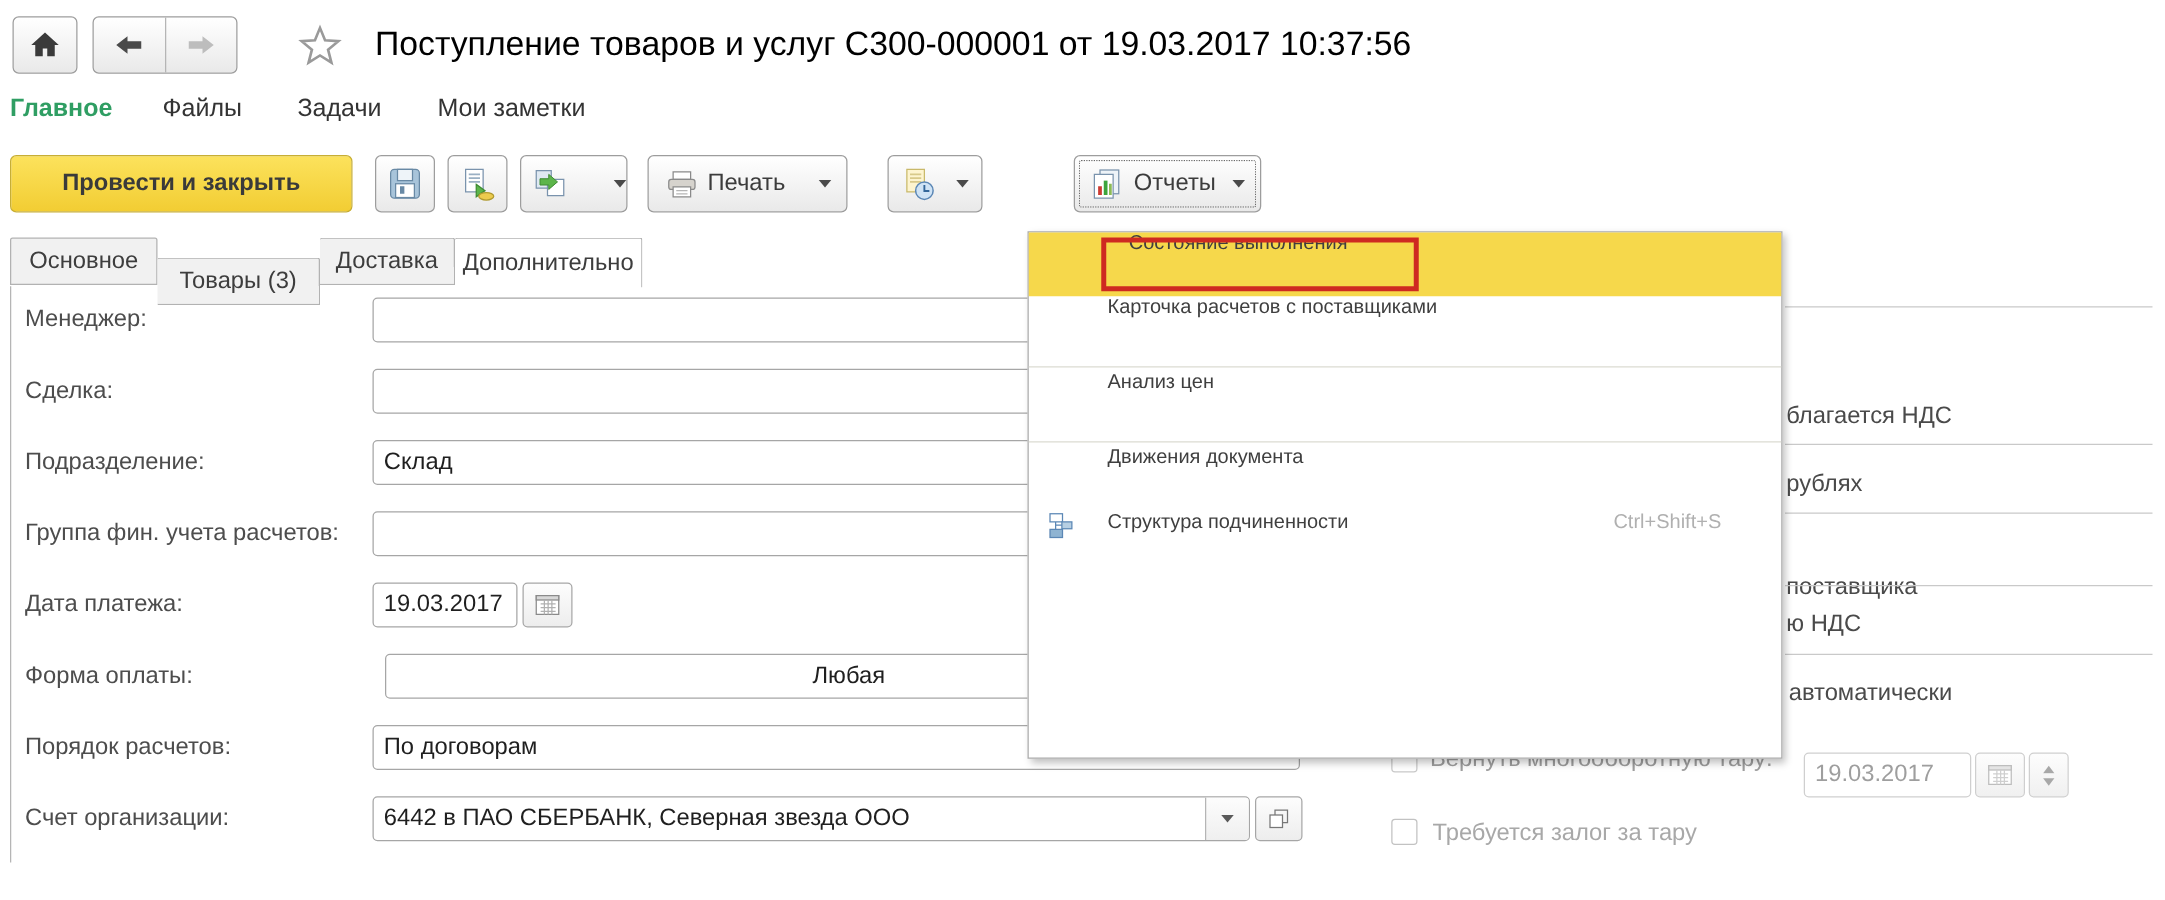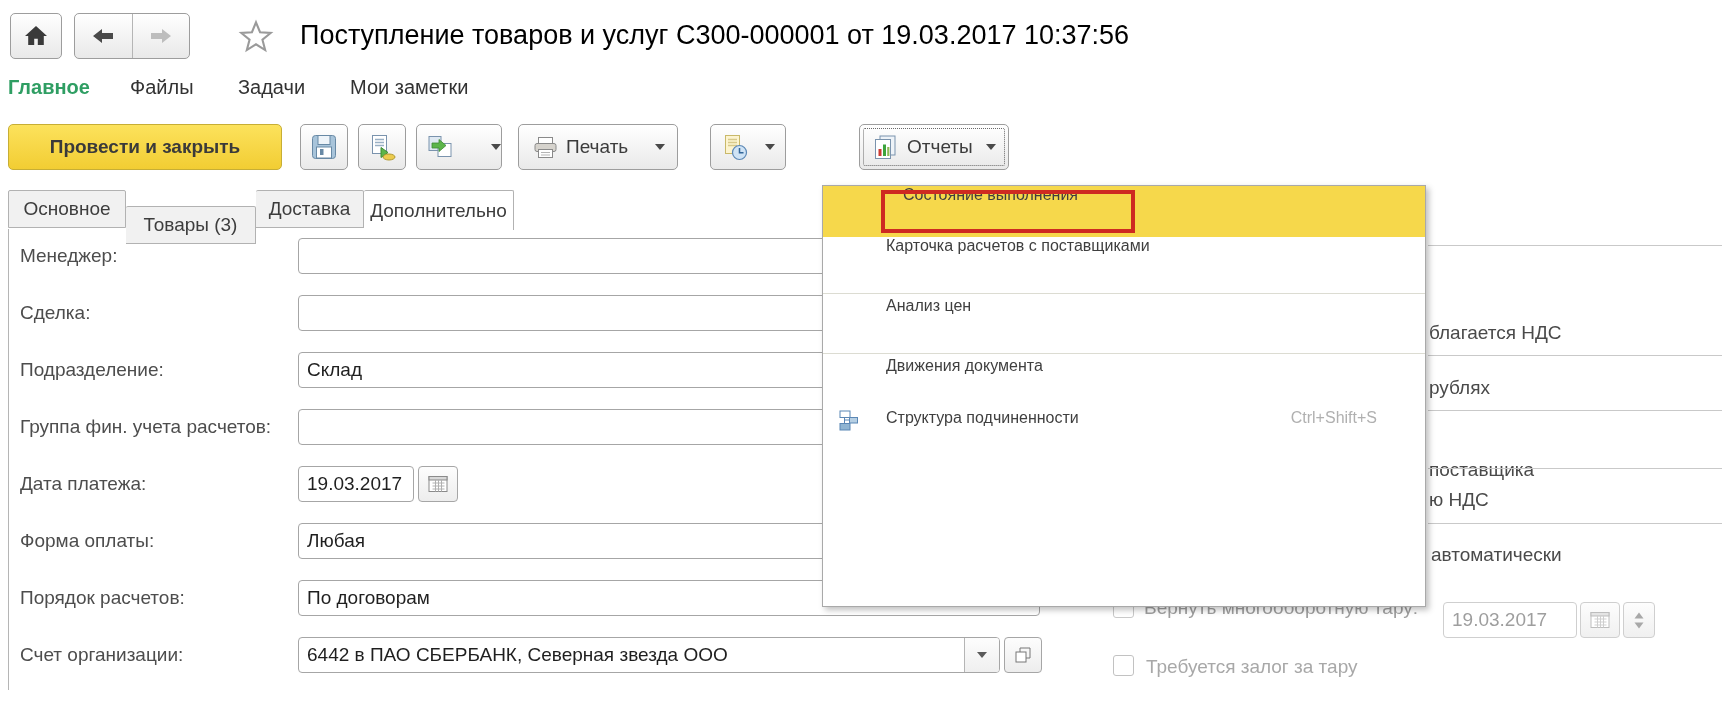--- a/index.html
+++ b/index.html
@@ -238,21 +238,21 @@
   <span style="display:flex;">
     <svg width="20" height="18" viewBox="0 0 20 18">
       <rect x="1" y="1.5" width="18" height="15" fill="#fff" stroke="#8a8a8a"></rect>
       <rect x="1" y="1.5" width="18" height="3.5" fill="#d8d8d8" stroke="#8a8a8a"></rect>
       <path d="M4.5 8 h12 M4.5 11 h12 M4.5 14 h12 M7.5 5 v11.5 M10.5 5 v11.5 M13.5 5 v11.5" stroke="#b0b0b0" stroke-width="1"></path>
     </svg>
   </span>
 </div>
 
 <span class="flabel" style="top:523px;">Форма оплаты:</span>
-<div class="field" style="left:298px;top:523px;width:742px;">Любая</div>
+<div class="field" style="left:308px;top:523px;width:742px;text-align:center;">Любая</div>
 
 <span class="flabel" style="top:580px;">Порядок расчетов:</span>
 <div class="field" style="left:298px;top:580px;width:742px;">По договорам</div>
 
 <span class="flabel" style="top:637px;">Счет организации:</span>
 <div class="field" style="left:298px;top:637px;width:702px;padding-right:44px;">
   <span>6442 в ПАО СБЕРБАНК, Северная звезда ООО</span>
   <div class="combosec" style="right:0;">
     <span class="caret caret-flat"></span>
   </div>

